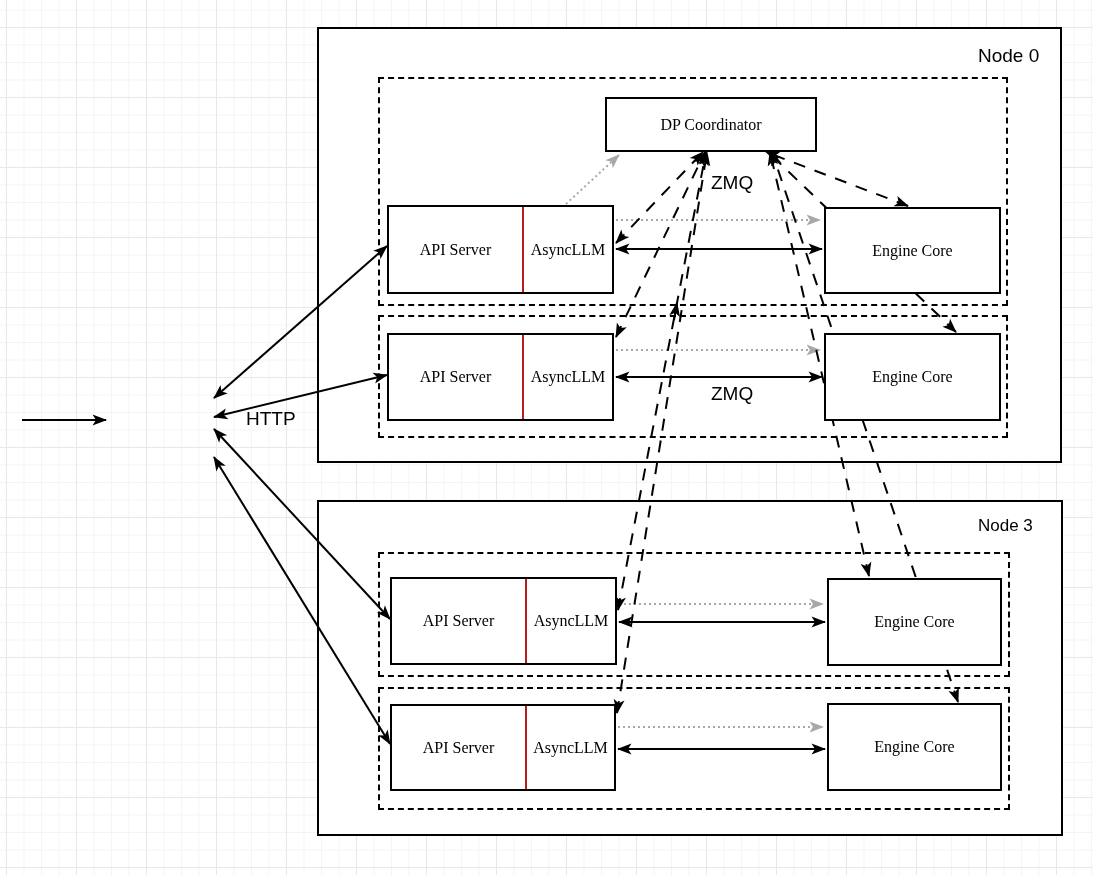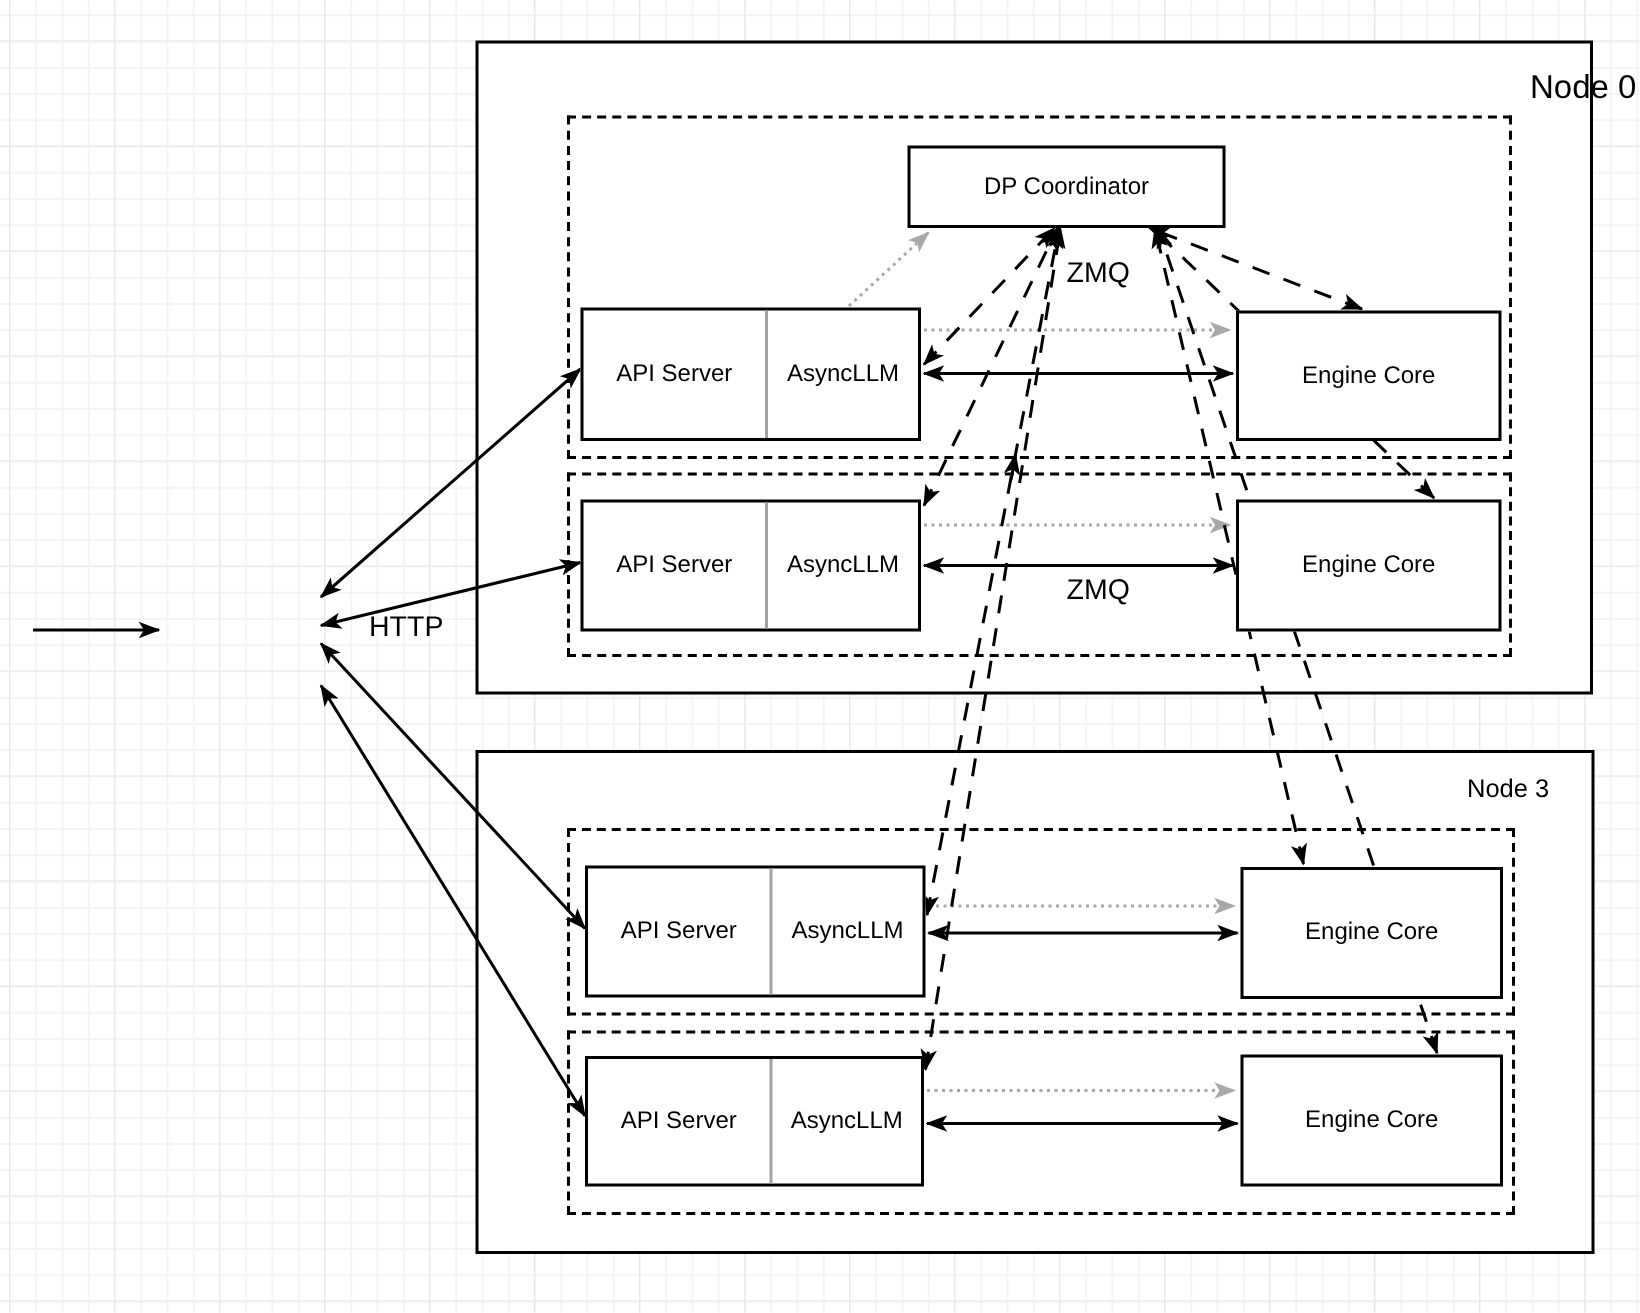--- a/index.html
+++ b/index.html
@@ -20,28 +20,28 @@
     box-sizing:border-box; z-index:1;
   }
   .dashed-group{
     position:absolute; border:2px dashed #000; box-sizing:border-box;
     background:transparent; z-index:2;
   }
   .arrow-layer{position:absolute; left:0; top:0; z-index:3;}
   .box{
     position:absolute; background:#ffffff; border:2px solid #000;
     box-sizing:border-box; display:flex; align-items:center; justify-content:center;
-    font-size:16px; z-index:4; text-align:center;
+    font-size:16px; z-index:4; text-align:center;font-family:Liberation Serif, serif;
   }
   .pair{padding:0;}
   .pair .cell{
     height:100%; display:flex; align-items:center; justify-content:center;
     box-sizing:border-box;
   }
-  .pair .cell-api{width:123px; border-right:2px solid #a3a3a3;}
+  .pair .cell-api{width:135px; border-right:2px solid #b91c1c;}
   .pair .cell-async{flex:1;}
   .lb-box{flex-direction:column; line-height:24px;}
   .free-label{position:absolute; font-size:19px; z-index:5; white-space:nowrap;}
 </style>
 </head>
 <body>
 
 <div class="canvas">
 
   <div class="node" style="left:317px;top:27px;width:745px;height:436px"></div>
@@ -100,21 +100,21 @@
     </g>
 
     <g stroke="#000" stroke-width="2" fill="none" stroke-dasharray="12 10">
       <path d="M908 206 L766 152" marker-start="url(#ab)" marker-end="url(#ab)"></path>
       <path d="M956 332 L768 152" marker-start="url(#ab)" marker-end="url(#ab)"></path>
       <path d="M869 576 L770 152" marker-start="url(#ab)" marker-end="url(#ab)"></path>
       <path d="M958 702 L772 152" marker-start="url(#ab)" marker-end="url(#ab)"></path>
     </g>
   </svg>
 
-  <div class="free-label" style="left:1020px;top:45px;font-size:22px">Node 0</div>
+  <div class="free-label" style="left:978px;top:45px;font-size:19px">Node 0</div>
   <div class="free-label" style="left:978px;top:516px;font-size:17px">Node 3</div>
 
 
   <div class="box" style="left:605px;top:97px;width:212px;height:55px">
     <span>DP Coordinator</span>
   </div>
 
   <div class="box pair" style="left:387px;top:205px;width:227px;height:89px">
     <div class="cell cell-api">API Server</div>
     <div class="cell cell-async">AsyncLLM</div>

